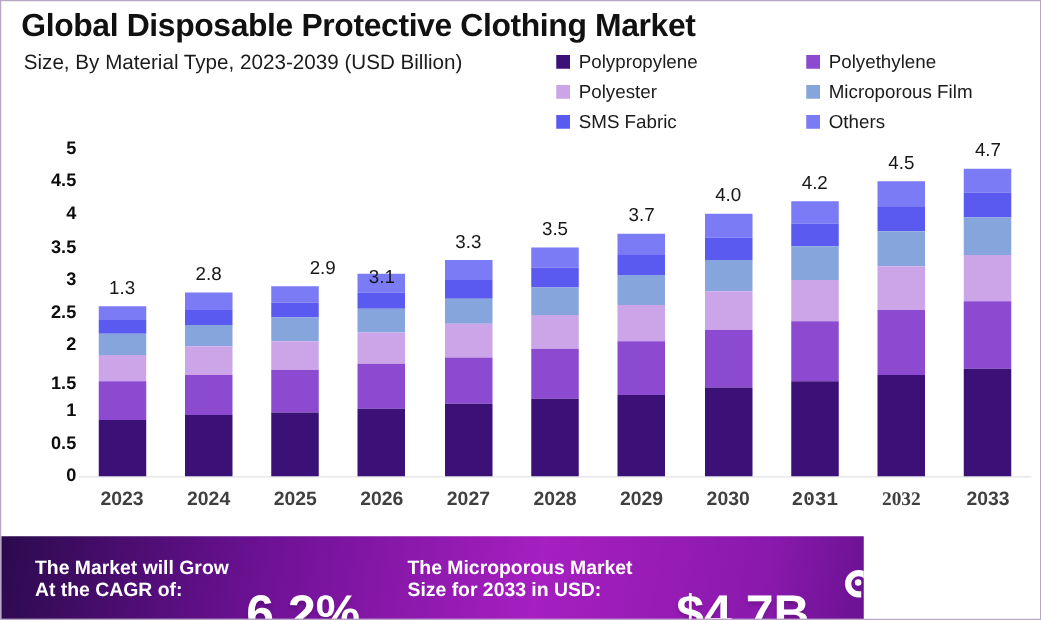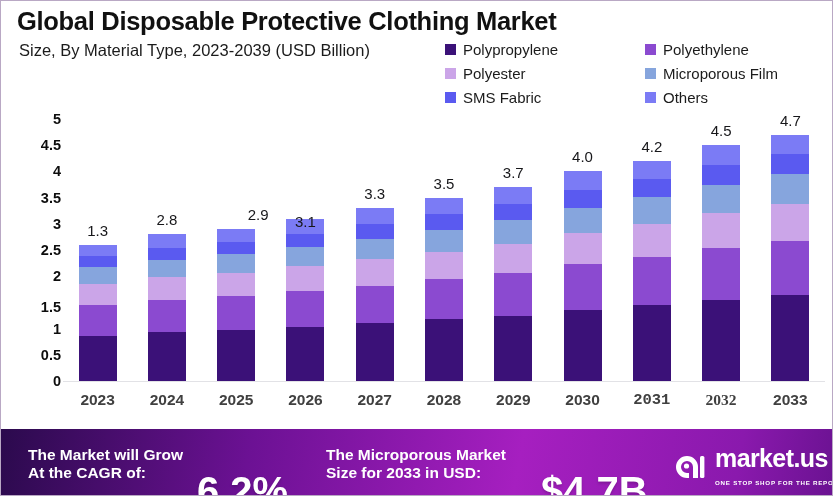--- a/index.html
+++ b/index.html
@@ -152,24 +152,25 @@
     font-size: 15.5px;
     font-weight: bold;
     color: #404040;
   }
 
   
   .footer {
     position: absolute;
     left: 0;
     top: 428px;
-    width: 833px;
+    width: 671px;
     height: 68px;
     background: linear-gradient(100deg, #2b0a4d 0%, #6c1194 30%, #a61fc0 62%, #8a19ad 88%, #6a1291 100%);
     overflow: hidden;
+    padding-left: 19px;
   }
   .footer-text {
     position: absolute;
     color: #ffffff;
     font-weight: bold;
     line-height: 1.18;
     font-size: 15.5px;
     white-space: nowrap;
   }
   .footer-stat {

